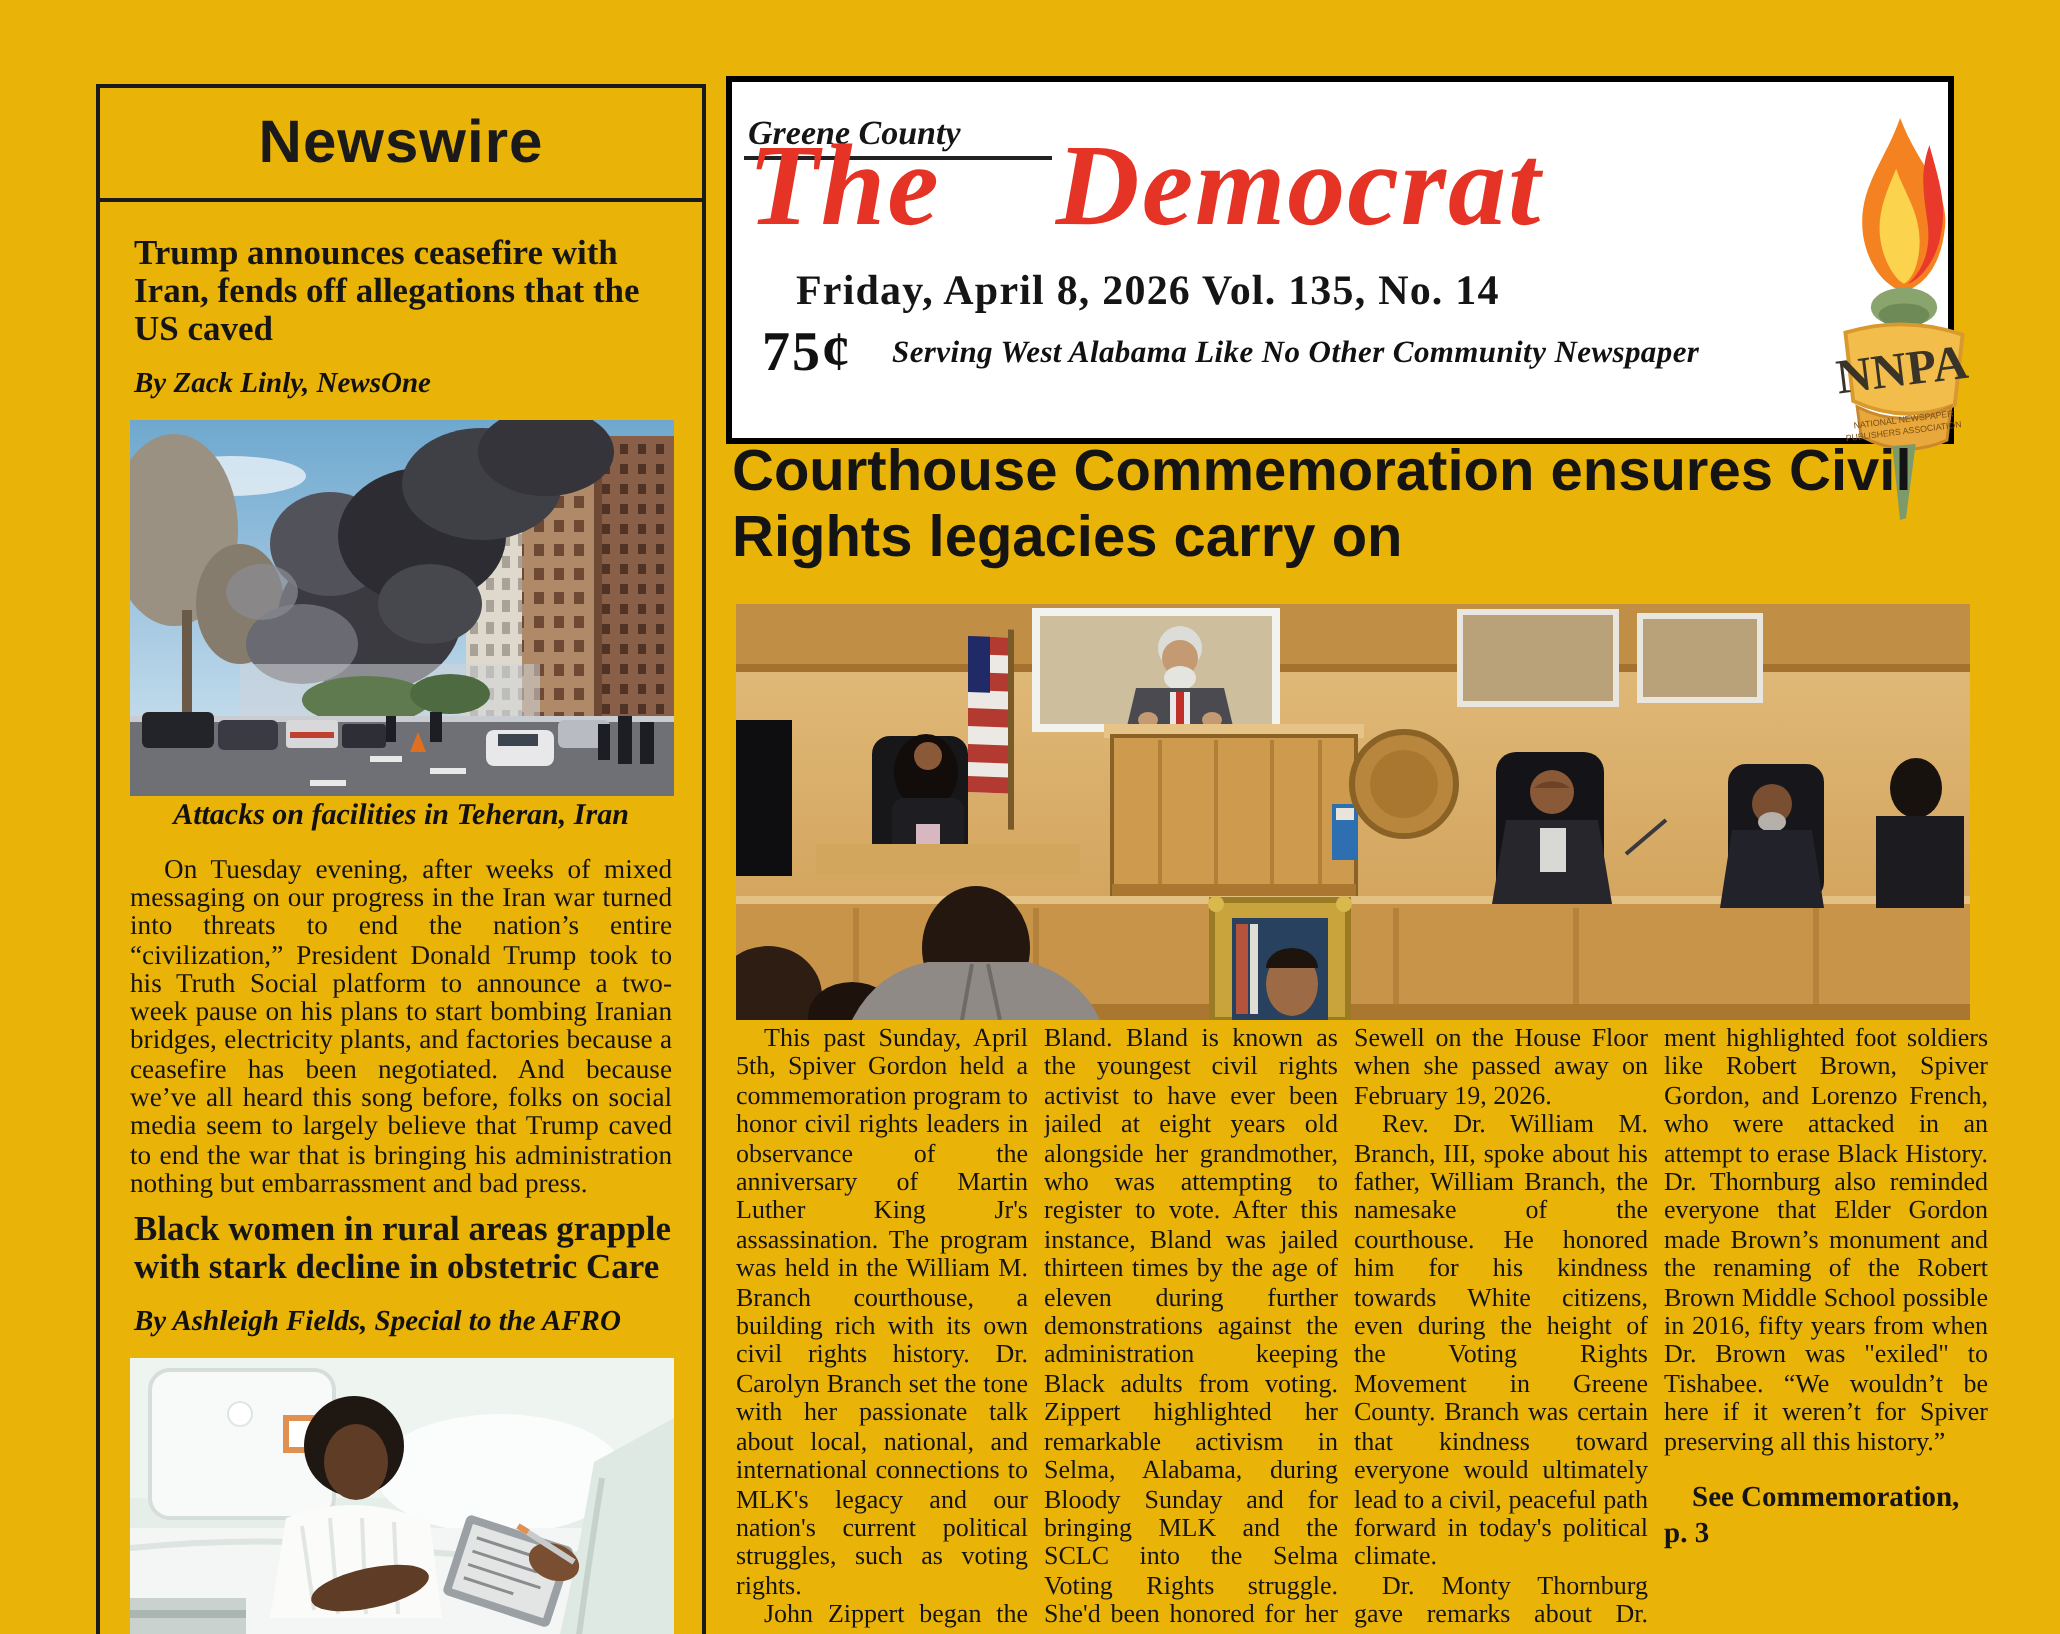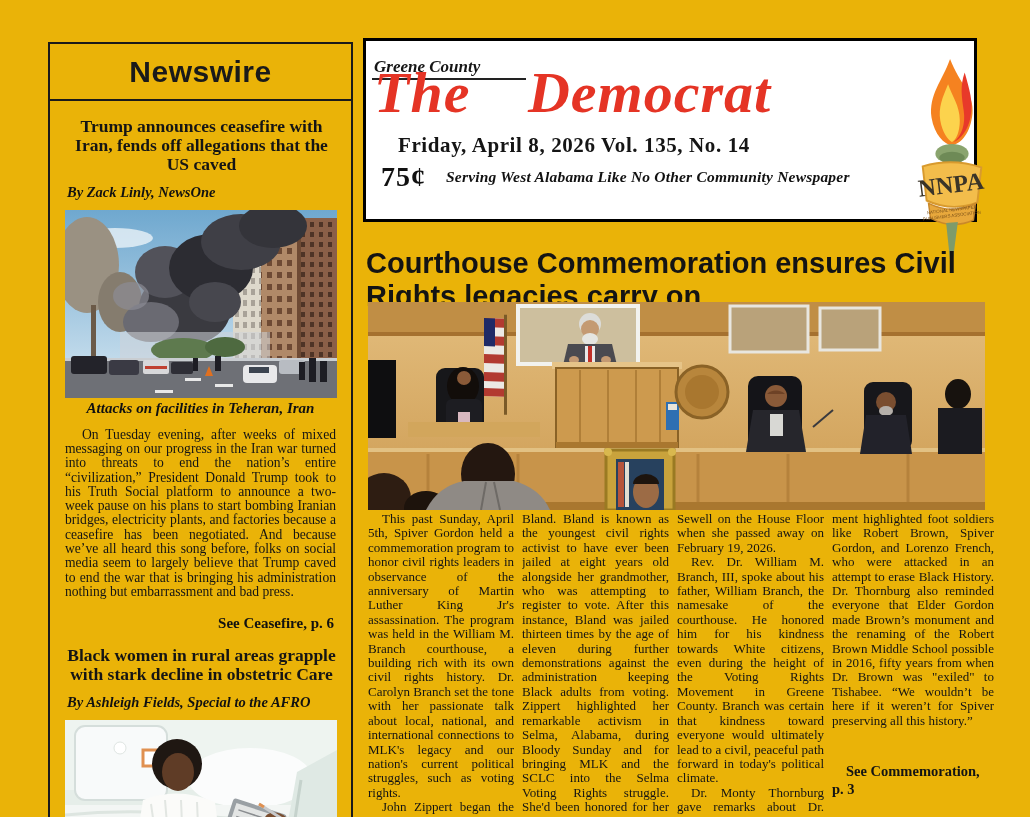--- a/index.html
+++ b/index.html
@@ -17,21 +17,20 @@
   .newswire-head {
     height:57px; border-bottom:2px solid #1a1a1a;
     display:flex; align-items:center; justify-content:center;
     font-family:"Liberation Sans", sans-serif; font-weight:bold;
     font-size:30px; letter-spacing:0.5px; color:#1a1a1a;
   }
   .sb-content { padding:10px 15px 0 15px; }
   .sb-headline {
     font-weight:bold; font-size:17.5px; line-height:1.08; color:#151515;
     margin:6px 0 10px 2px;
-    text-align:center;
   }
   .sb-byline { font-weight:bold; font-style:italic; font-size:14.5px; margin:4px 0 9px 2px; }
   .sb-photo { width:272px; height:188px; margin:0 auto; display:block; overflow:hidden; }
   .sb-photo2 { width:272px; height:160px; margin:0 auto; display:block; overflow:hidden; }
   .sb-caption {
     text-align:center; font-weight:bold; font-style:italic; font-size:15px; margin:2px 0 8px 0;
   }
   .sb-body {
     font-size:13.6px; line-height:14.3px; text-align:justify; text-indent:17px;
     margin-top:11px; color:#141414;
@@ -58,38 +57,38 @@
   .priceline { position:absolute; left:4px; top:120px; width:600px;margin-left:11px; }
   .price { display:inline-block; font-weight:bold; font-size:28px; letter-spacing:1px; vertical-align:middle; }
   .tagline {
     display:inline-block; font-weight:bold; font-style:italic; font-size:15.5px;
     margin-left:16px; vertical-align:middle; letter-spacing:0.2px;
   }
   .torch-wrap { position:absolute; right:-28px; top:16px; width:100px; height:205px; }
 
   
   .main-headline {
-    position:absolute; left:366px; top:247px; width:632px;
+    position:absolute; left:366px; top:220px; width:632px;
     font-family:"Liberation Sans", sans-serif; font-weight:bold;
     font-size:29px; line-height:1.14; color:#141414; letter-spacing:0px;
   }
   .main-photo {
     position:absolute; left:368px; top:302px; width:617px; height:208px; overflow:hidden;
   }
   .col {
     position:absolute; top:512px; height:305px; overflow:hidden;
     font-size:13px; line-height:14.4px; text-align:justify; color:#141414;
   }
   .col p.ind { text-indent:14px; }
   .col p.noind { text-indent:0; }
   .col-1 { left:368px; width:146px; }
   .col-2 { left:522px; width:147px; }
   .col-3 { left:677px; width:147px; }
   .col-4 { left:832px; width:162px; }
-  .see2 { font-weight:bold; font-size:14.5px; text-align:left; text-indent:14px; margin-top:34px; line-height:1.25; }
+  .see2 { font-weight:bold; font-size:14.5px; text-align:left; text-indent:14px; margin-top:12px; line-height:1.25; }
 
   svg { display:block; }
 </style>
 </head>
 <body>
 
 <div class="page">
 
   <div class="sidebar">
     <div class="newswire-head">Newswire</div>
@@ -167,21 +166,20 @@
               <rect x="255" y="151" width="7" height="21"></rect>
               <rect x="234" y="152" width="6" height="18"></rect>
               <rect x="150" y="146" width="6" height="15"></rect>
               <rect x="128" y="148" width="5" height="13"></rect>
             </g>
         </svg>
       </div>
 
       <div class="sb-caption">Attacks on facilities in Teheran, Iran</div>
       <div class="sb-body">On Tuesday evening, after weeks of mixed messaging on our progress in the Iran war turned into threats to end the nation’s entire “civilization,” President Donald Trump took to his Truth Social platform to announce a two-week pause on his plans to start bombing Iranian bridges, electricity plants, and factories because a ceasefire has been negotiated. And because we’ve all heard this song before, folks on social media seem to largely believe that Trump caved to end the war that is bringing his administration nothing but embarrassment and bad press.</div>
-      <div class="sb-see">See Ceasefire, p. 6</div>
 
       <div class="sb-headline">Black women in rural areas grapple with stark decline in obstetric Care</div>
       <div class="sb-byline">By Ashleigh Fields, Special to the AFRO</div>
 
       <div class="sb-photo2">
         <svg width="272" height="160" viewBox="0 0 272 160" preserveAspectRatio="none" aria-hidden="true">
           <rect width="272" height="160" fill="#e6eee9"></rect>
           <rect width="272" height="70" fill="#eef4f0"></rect>
           <rect x="10" y="6" width="92" height="74" rx="10" fill="#f8fafa" stroke="#d5dedb" stroke-width="2"></rect>
           <circle cx="55" cy="28" r="6" fill="#ffffff" stroke="#dfe5e2"></circle>

